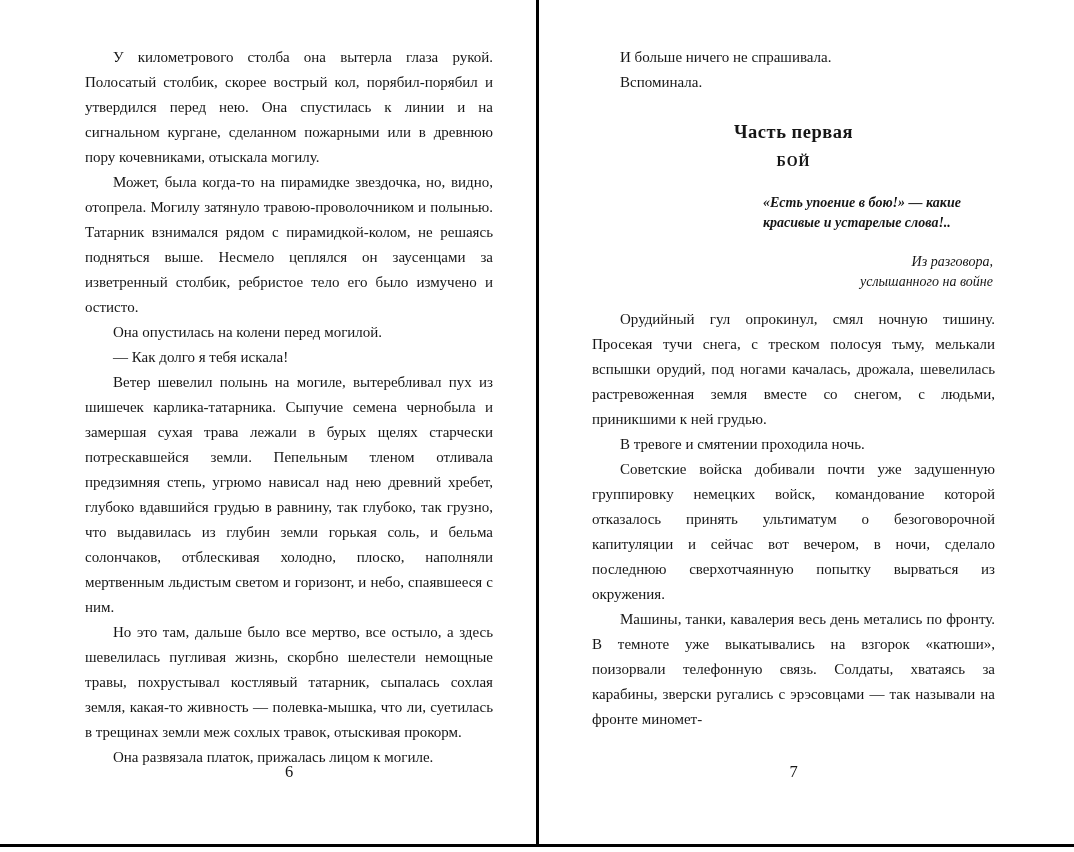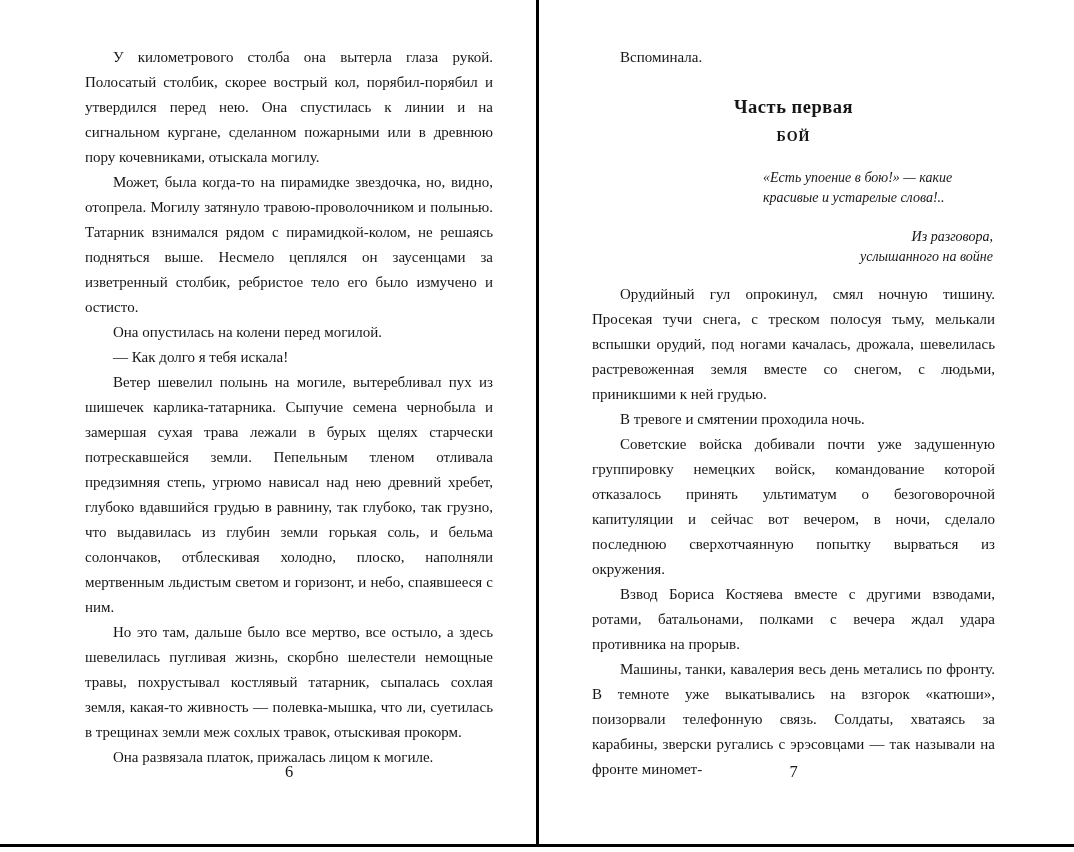--- a/index.html
+++ b/index.html
@@ -65,21 +65,21 @@
     line-height: 22px;
     letter-spacing: 1px;
   }
   .epigraph {
     width: 230px;
     margin: 20px 2px 16px auto;
     font-style: italic;
     font-size: 14px;
     line-height: 19.5px;
   }
-  .epigraph-text { text-align: left; }
+  .epigraph-text { text-align: left; font-weight: bold; }
   .epigraph-attr {
     margin-top: 20px;
     text-align: right;
     white-space: pre-line;
   }
   .pagenum {
     position: absolute;
     top: 762px;
     font-size: 16.5px;
     text-align: center;
@@ -99,38 +99,38 @@
         <p class="para">Она опустилась на колени перед могилой.</p>
         <p class="para">— Как долго я тебя искала!</p>
         <p class="para">Ветер шевелил полынь на могиле, вытеребливал пух из шишечек карлика-татарника. Сыпучие семена чернобыла и замершая сухая трава лежали в бурых щелях старчески потрескавшейся земли. Пепельным тленом отливала предзимняя степь, угрюмо нависал над нею древний хребет, глубоко вдавшийся грудью в равнину, так глубоко, так грузно, что выдавилась из глубин земли горькая соль, и бельма солончаков, отблескивая холодно, плоско, наполняли мертвенным льдистым светом и горизонт, и небо, спаявшееся с ним.</p>
         <p class="para">Но это там, дальше было все мертво, все остыло, а здесь шевелилась пугливая жизнь, скорбно шелестели немощные травы, похрустывал костлявый татарник, сыпалась сохлая земля, какая-то живность — полевка-мышка, что ли, суетилась в трещинах земли меж сохлых травок, отыскивая прокорм.</p>
         <p class="para">Она развязала платок, прижалась лицом к могиле.</p>
       </div>
   </section>
 
   <section class="page page-right" lang="ru">
     <div class="body-text">
+        <p class="para">И больше ничего не спрашивала.</p>
         <p class="para">Вспоминала.</p>
       </div>
 
     <h2 class="part-title">Часть первая</h2>
 
     <h3 class="chapter-title">БОЙ</h3>
 
     <div class="epigraph">
       <div class="epigraph-text">«Есть упоение в бою!» — какие красивые и устарелые слова!..</div>
       <div class="epigraph-attr">Из разговора,
 услышанного на войне</div>
     </div>
 
     <div class="body-text">
         <p class="para">Орудийный гул опрокинул, смял ночную тишину. Просекая тучи снега, с треском полосуя тьму, мелькали вспышки орудий, под ногами качалась, дрожала, шевелилась растревоженная земля вместе со снегом, с людьми, приникшими к ней грудью.</p>
         <p class="para">В тревоге и смятении проходила ночь.</p>
         <p class="para">Советские войска добивали почти уже задушенную группировку немецких войск, командование которой отказалось принять ультиматум о безоговорочной капитуляции и сейчас вот вечером, в ночи, сделало последнюю сверхотчаянную попытку вырваться из окружения.</p>
-        <p class="para">Взвод Бориса Костяева вместе с другими взводами, ротами, батальонами, полками с вечера ждал удара противника на прорыв.</p>
         <p class="para">Машины, танки, кавалерия весь день метались по фронту. В темноте уже выкатывались на взгорок «катюши», поизорвали телефонную связь. Солдаты, хватаясь за карабины, зверски ругались с эрэсовцами — так называли на фронте миномет-</p>
       </div>
   </section>
 
   <div class="pagenum pagenum-left">6</div>
 
   <div class="pagenum pagenum-right">7</div>
 
   <div class="gutter"></div>
   <div class="bottom-edge"></div>

